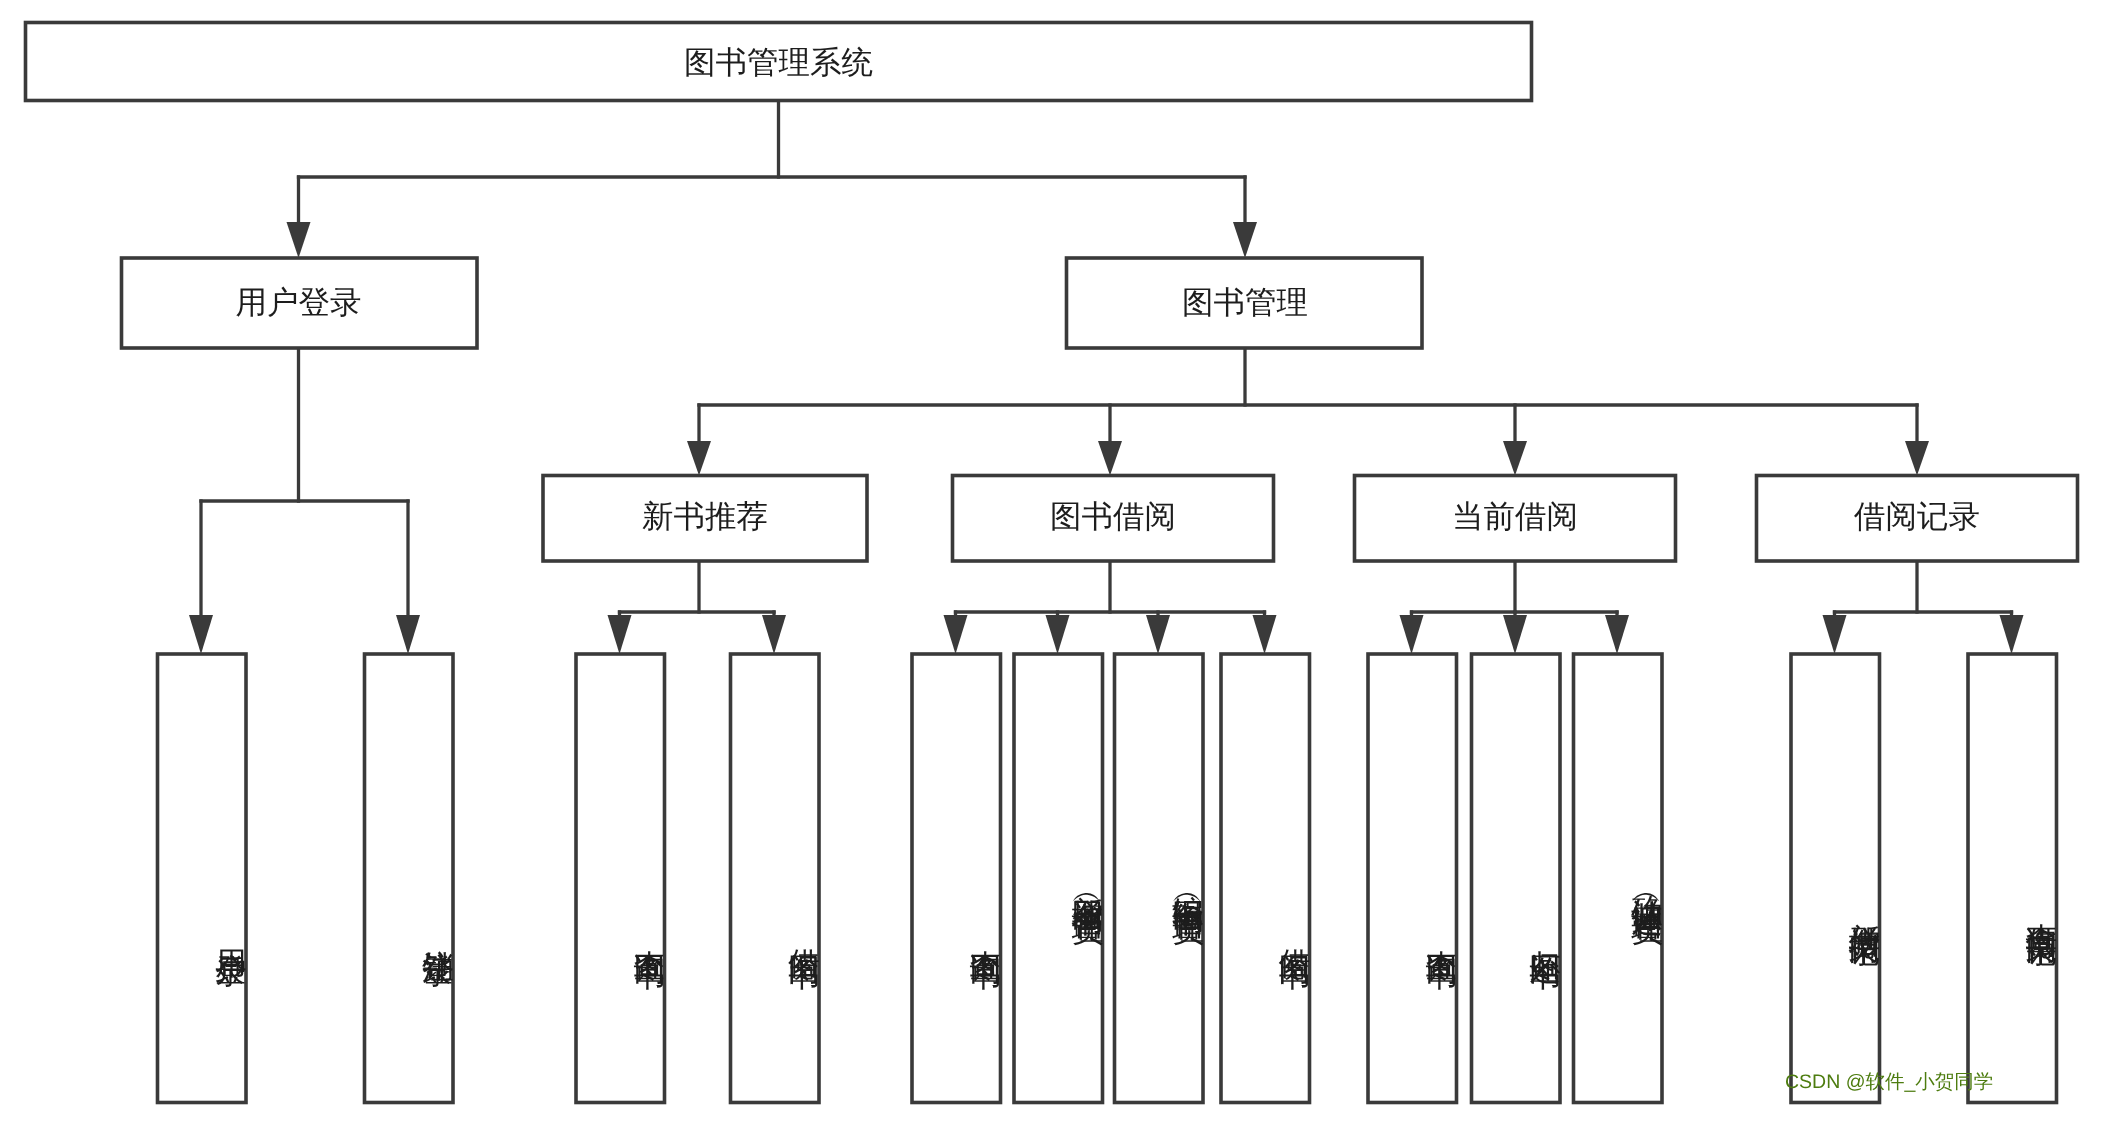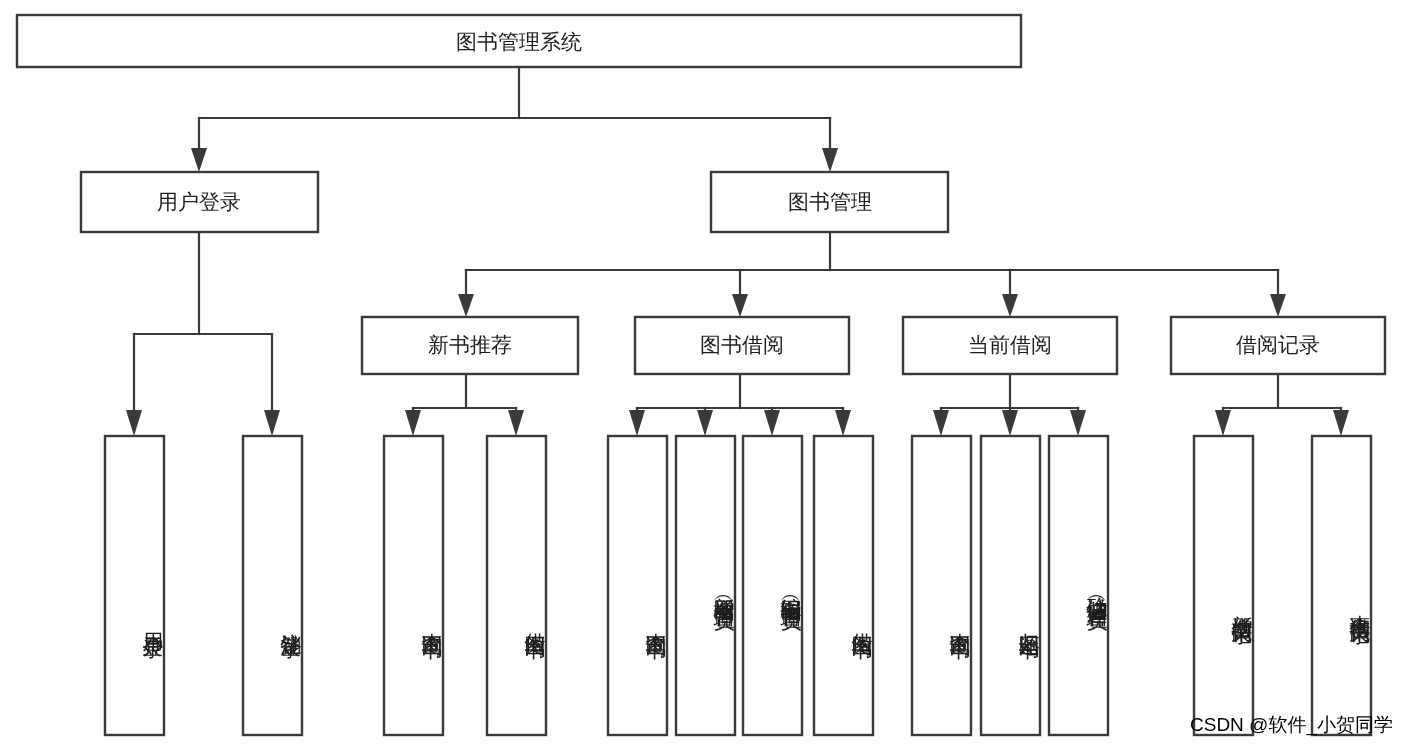--- a/index.html
+++ b/index.html
@@ -60,22 +60,22 @@
     line-height: 1;
     display: flex;
     align-items: flex-start;
     justify-content: center;
     pointer-events: none;
     user-select: none;
   }
   .watermark {
     position: absolute;
     font-family: "Liberation Sans", "DejaVu Sans", sans-serif;
-    font-size: 19px;
-    color: #000000;
+    font-size: 13px;
+    color: #4d7c0f;
     white-space: nowrap;
     left: 1190px;
     top: 712px;
   }
 </style>
 </head>
 <body>
 
 <div id="diagram-root">
 

